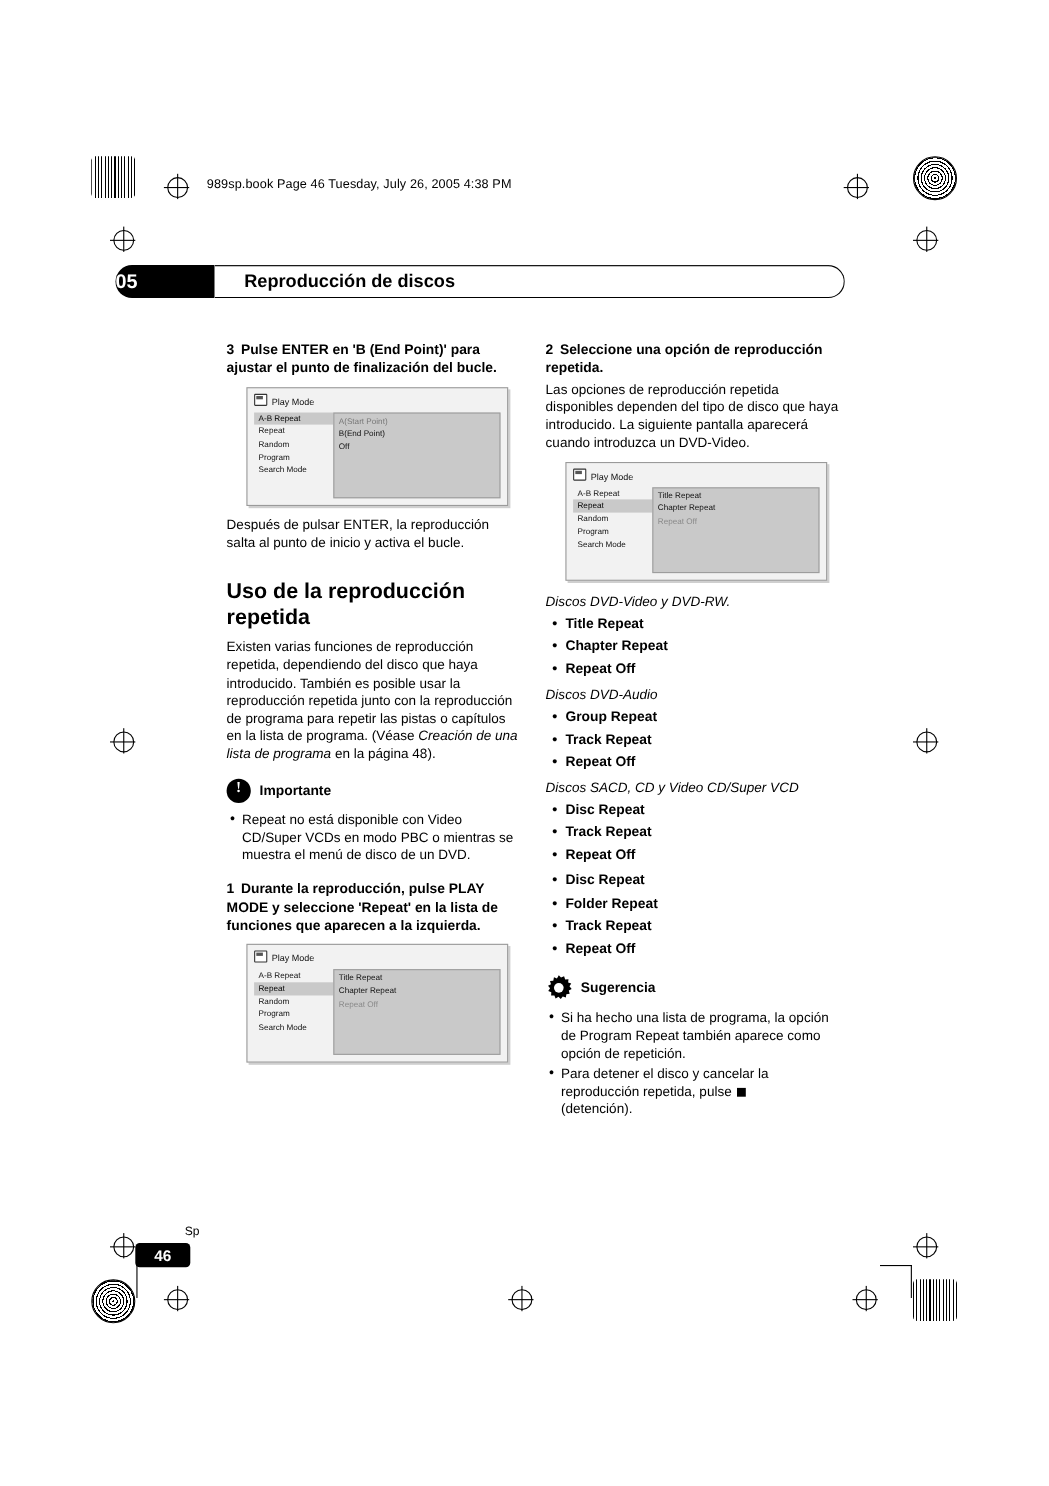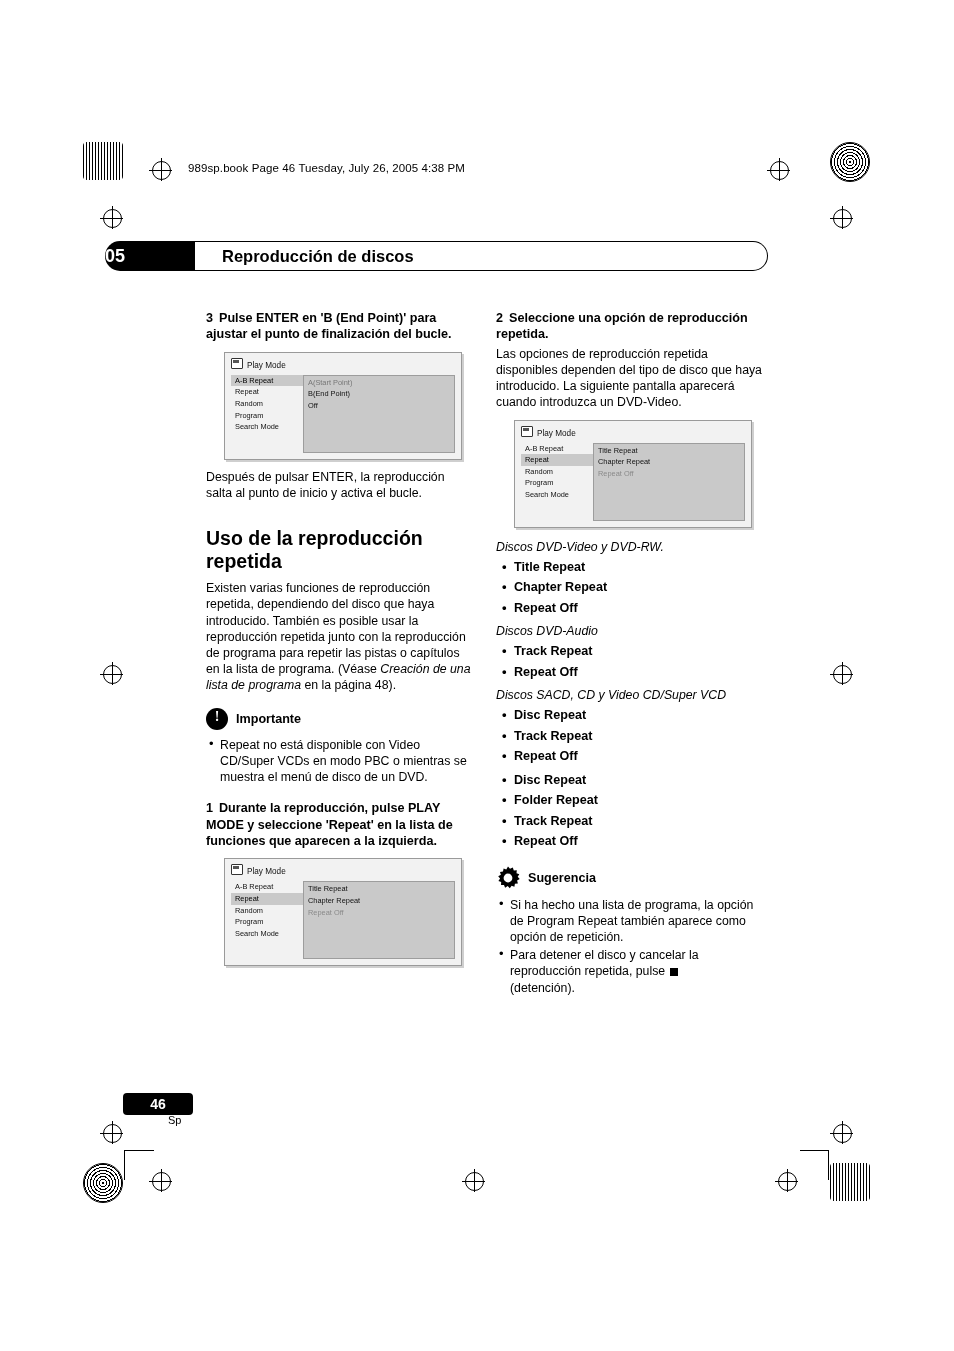--- a/index.html
+++ b/index.html
@@ -258,22 +258,22 @@
   .disc-label {
     font-style: italic;
     font-size: 12.3px;
     line-height: 20px;
     margin-top: 3px;
   }
   
   .pagenum-box {
     position: absolute;
     left: 123px;
-    top: 1093px;
-    width: 70px;
+    top: 1130px;
+    width: 50px;
     height: 22px;
     background: #000;
     color: #fff;
     font-weight: bold;
     font-size: 14px;
     text-align: center;
     line-height: 22px;
     border-radius: 4px;
   }
   .pagenum-sp {
@@ -426,20 +426,21 @@
 
   <div class="disc-label">Discos DVD-Video y DVD-RW.</div>
   <ul class="opts">
     <li>Title Repeat</li>
     <li>Chapter Repeat</li>
     <li>Repeat Off</li>
   </ul>
 
   <div class="disc-label">Discos DVD-Audio</div>
   <ul class="opts">
+    <li>Group Repeat</li>
     <li>Track Repeat</li>
     <li>Repeat Off</li>
   </ul>
 
   <div class="disc-label">Discos SACD, CD y Video CD/Super VCD</div>
   <ul class="opts">
     <li>Disc Repeat</li>
     <li>Track Repeat</li>
     <li>Repeat Off</li>
   </ul>

